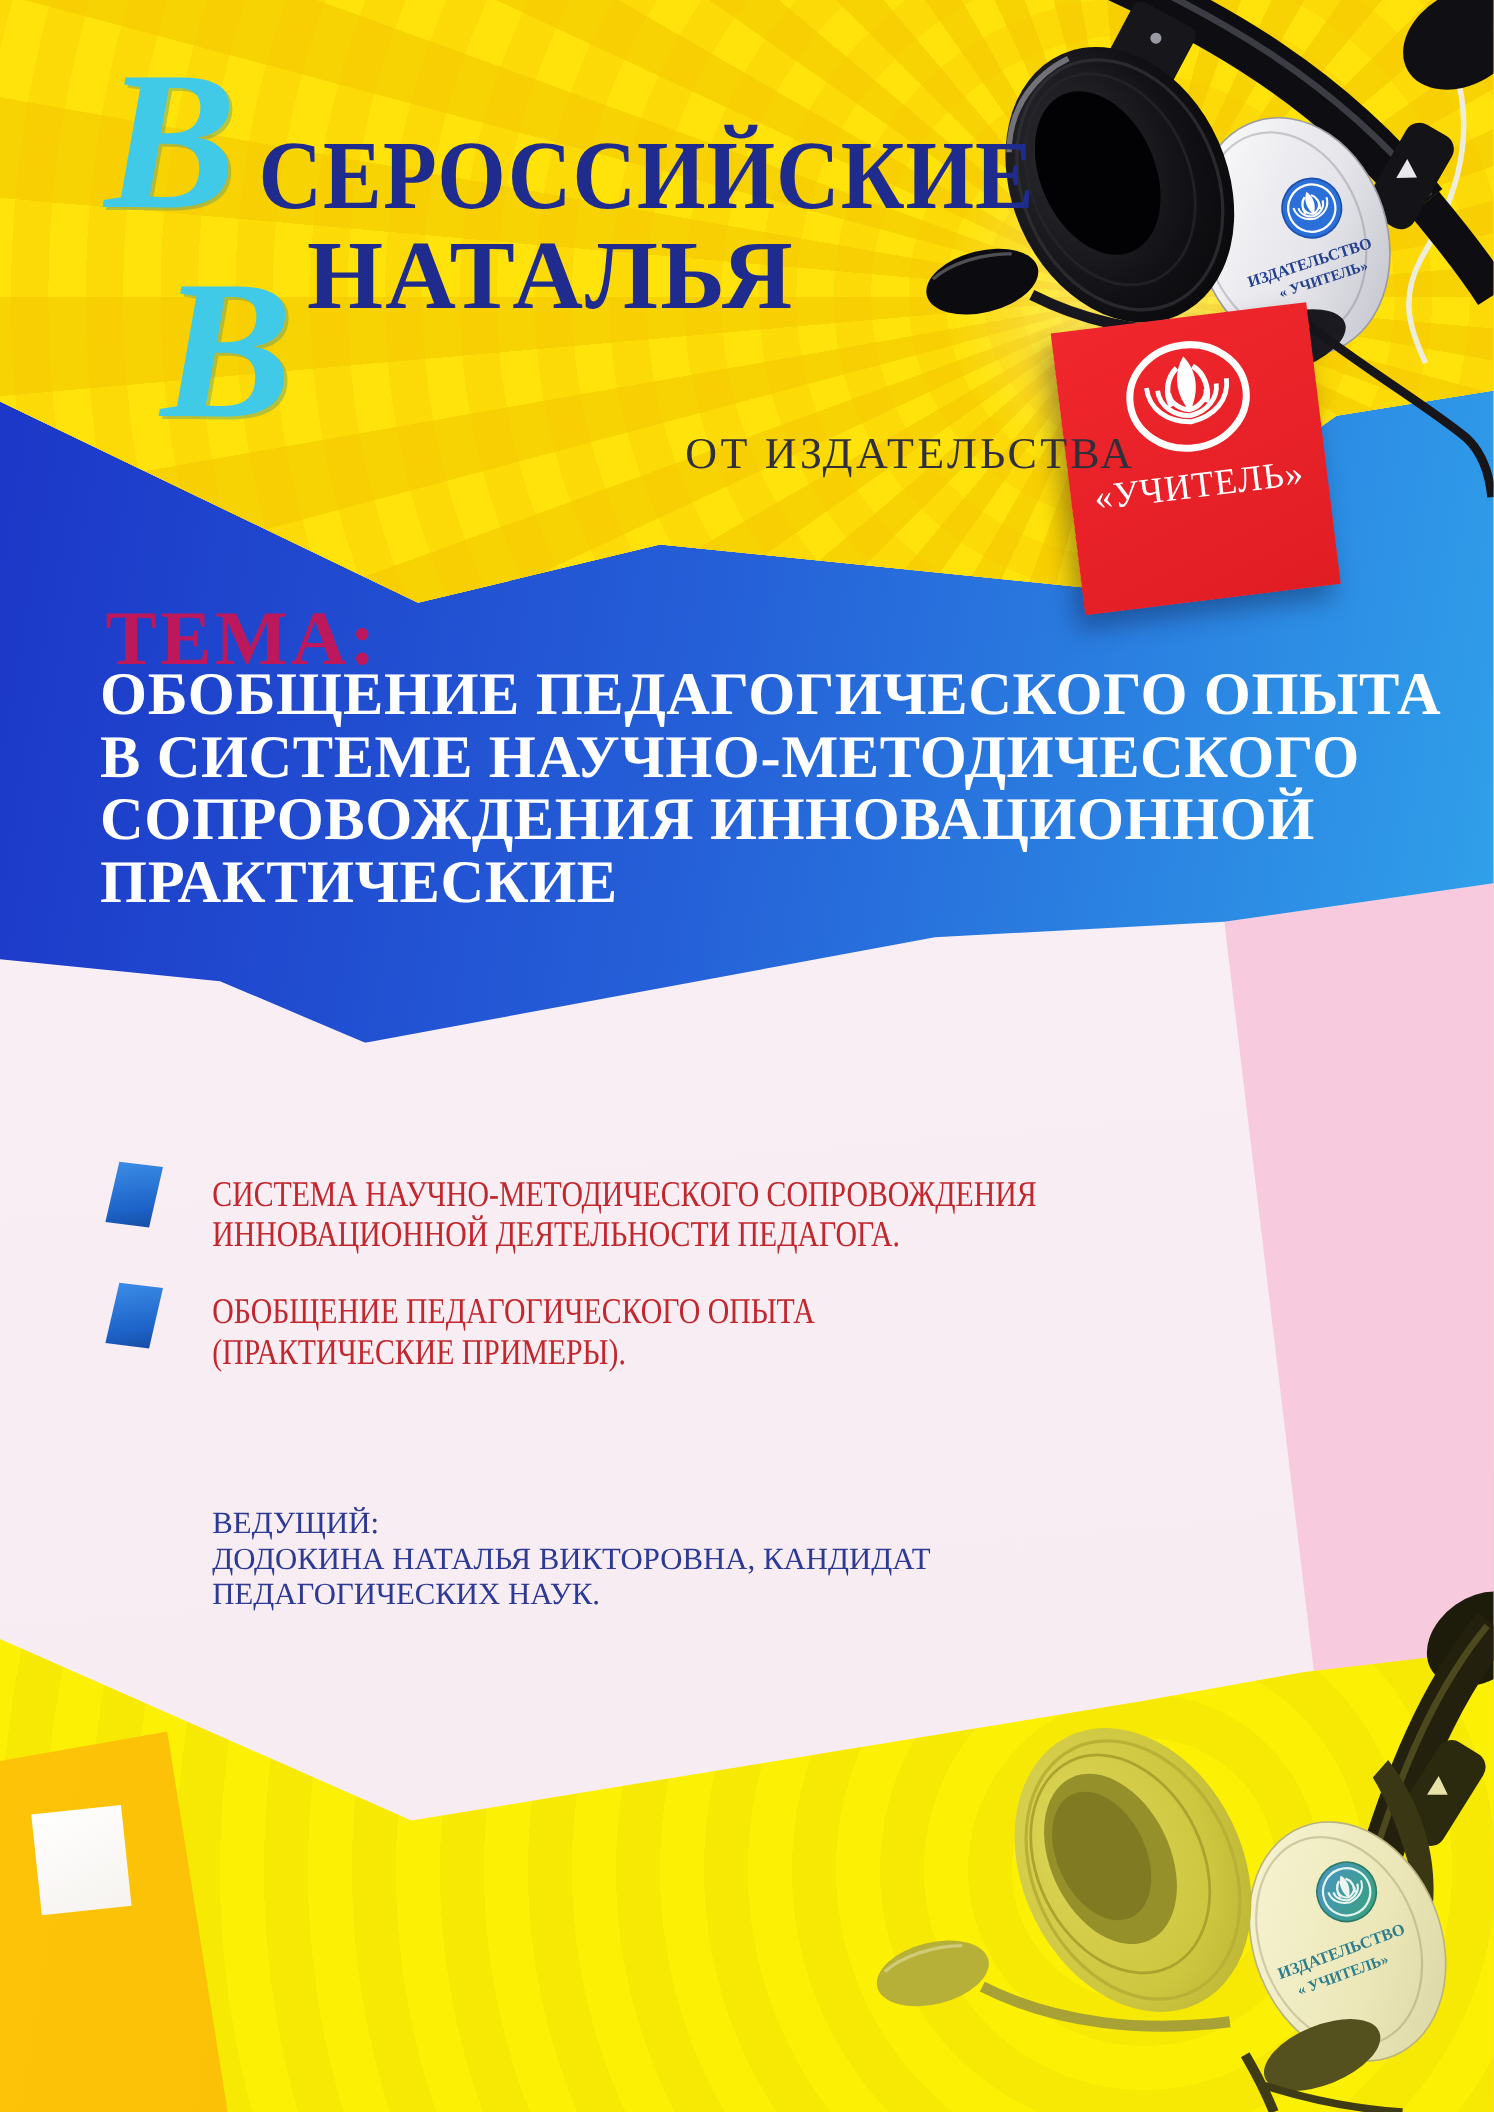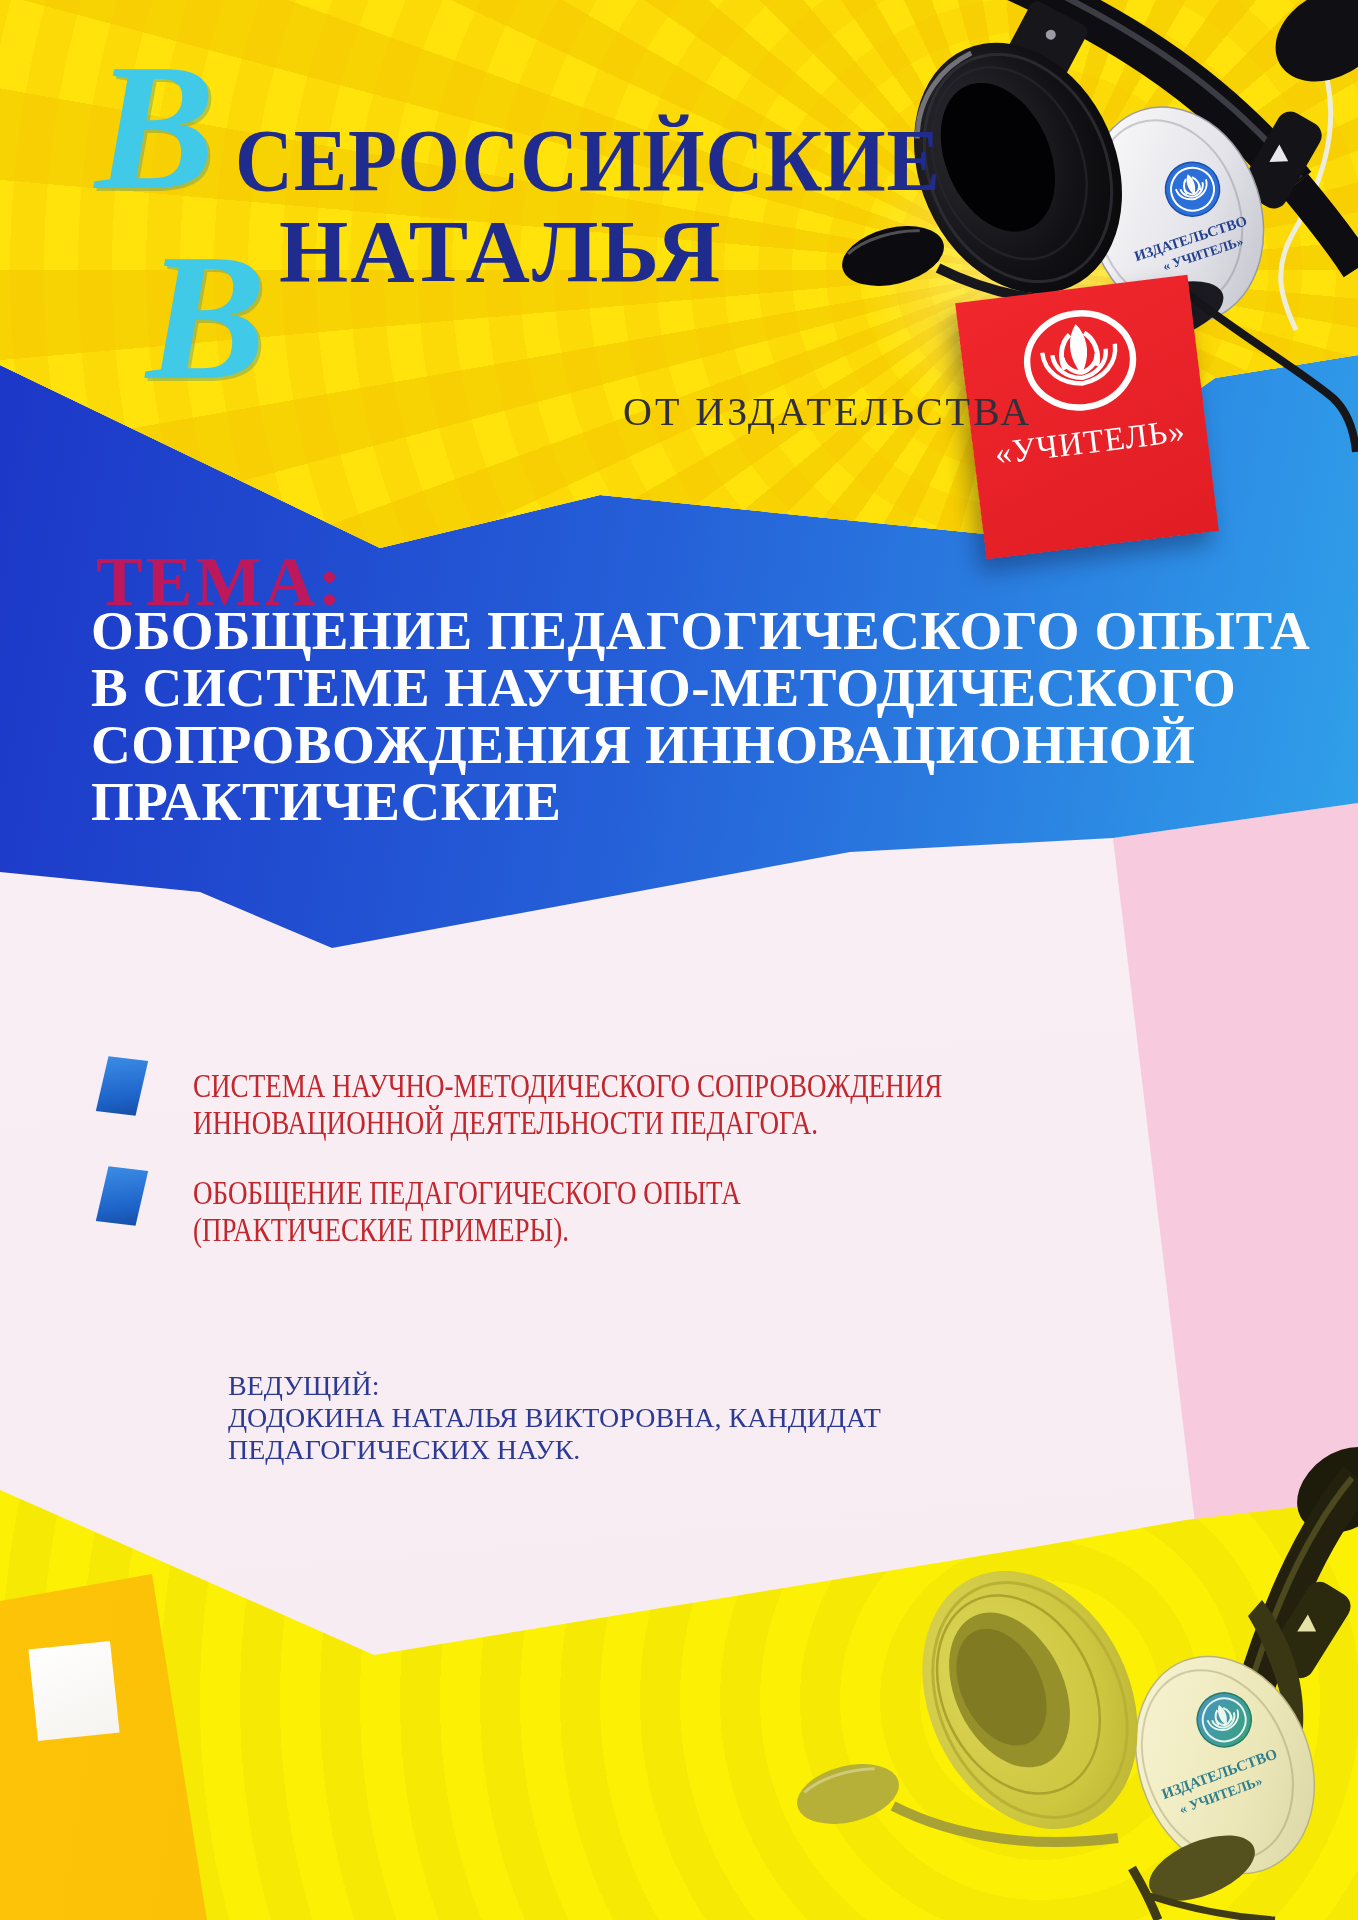--- a/index.html
+++ b/index.html
@@ -52,21 +52,21 @@
   .topic{left:91px;top:602px;font-size:55px;font-weight:bold;color:#ffffff;line-height:57px;letter-spacing:.5px;}
 
   .bullet-marker{position:absolute;z-index:9;left:102px;width:40px;height:56px;
       background:linear-gradient(165deg,#3b8ce6 0%,#1d63c8 70%,#164ea6 100%);
       transform:rotate(7deg) skewX(-6deg);}
   .marker-1{top:1058px;} .marker-2{top:1168px;}
   .agenda-item{left:193px;font-size:33px;line-height:37px;color:#c1272d;
       transform:scaleX(.82);transform-origin:left top;}
   .agenda-1{top:1068px;} .agenda-2{top:1175px;}
 
-  .presenter{left:193px;top:1370px;font-size:28px;line-height:32px;color:#2c3a94;margin-left:35px;}
+  .presenter{left:193px;top:1370px;font-size:28px;line-height:32px;color:#2c3a94;}
   .presenter b{font-weight:normal;}
 
   
   .cup-label-top{font-family:"Liberation Serif",serif;font-weight:bold;fill:#24418e;}
   .cup-label-bot{font-family:"Liberation Serif",serif;font-weight:bold;fill:#2f7e8e;}
 </style>
 </head>
 <body>
 
 <div class="poster">

